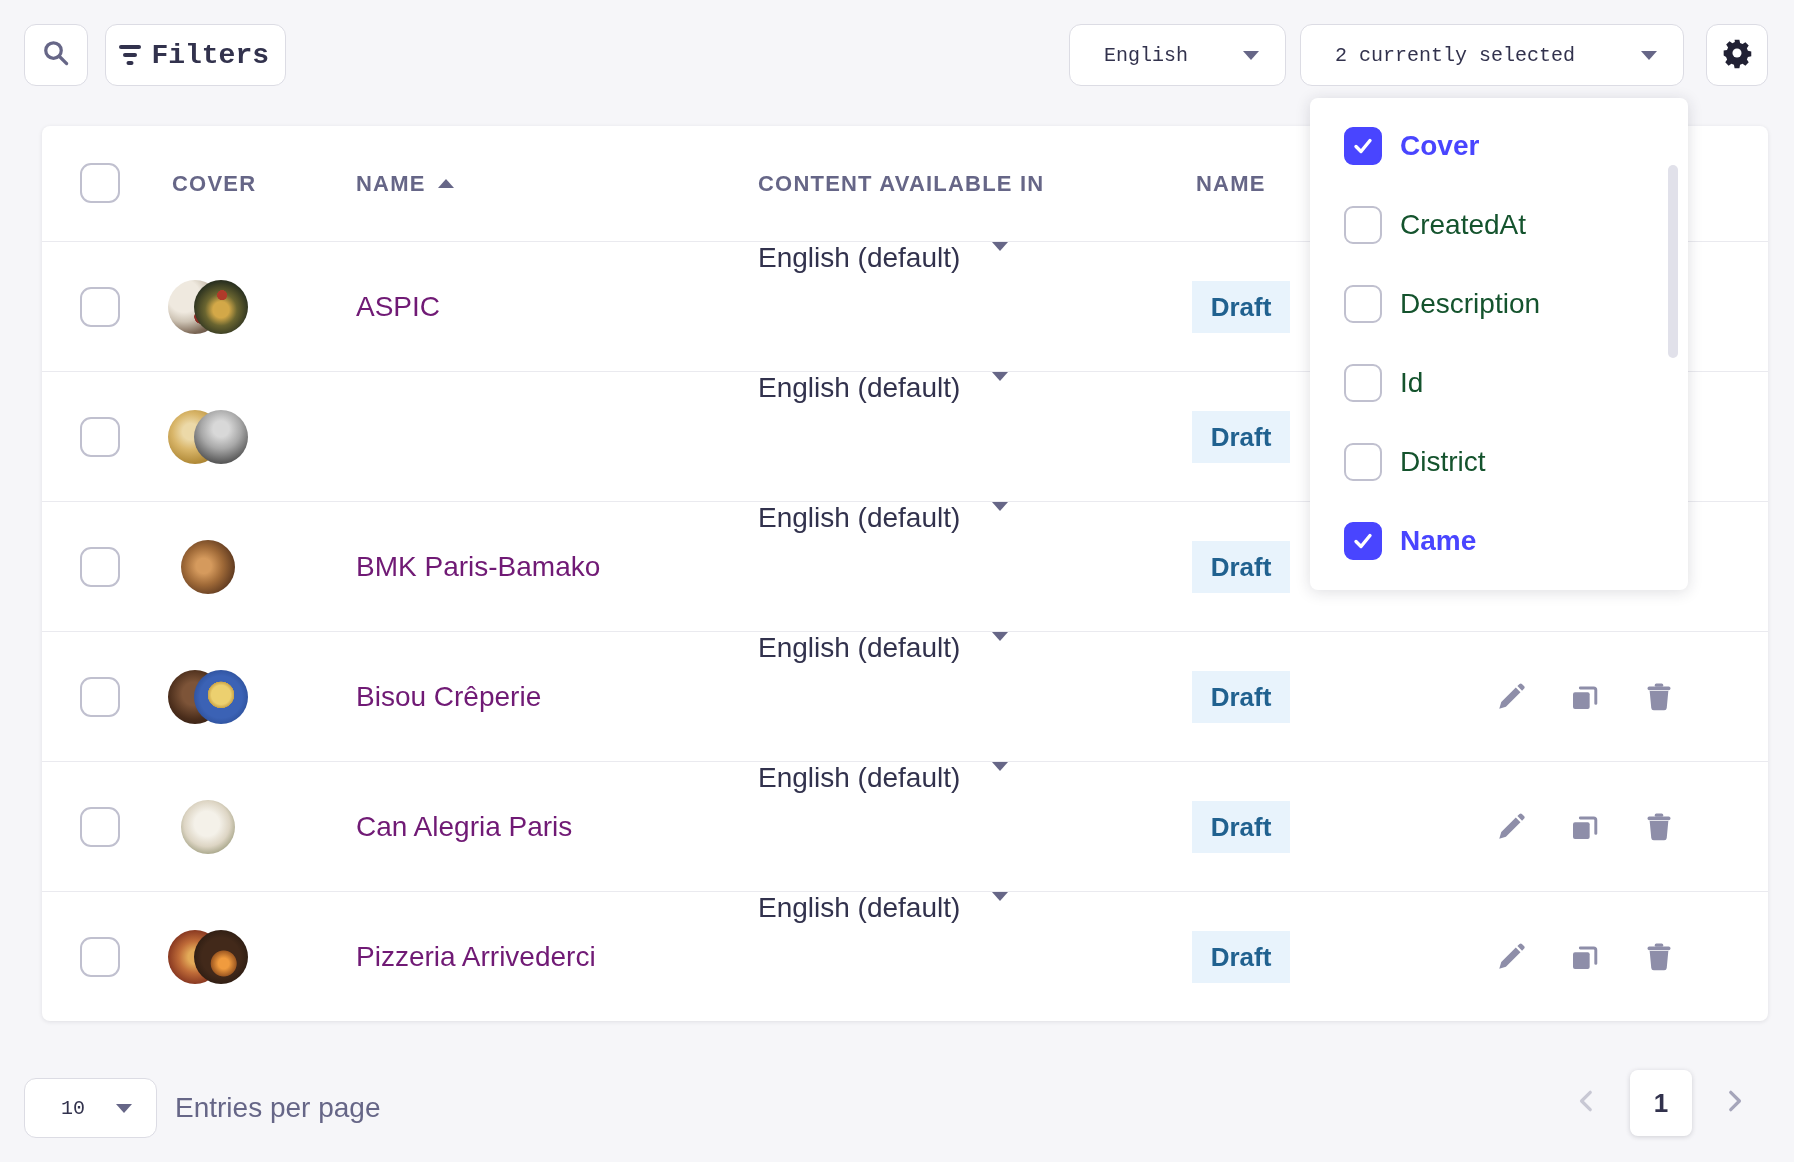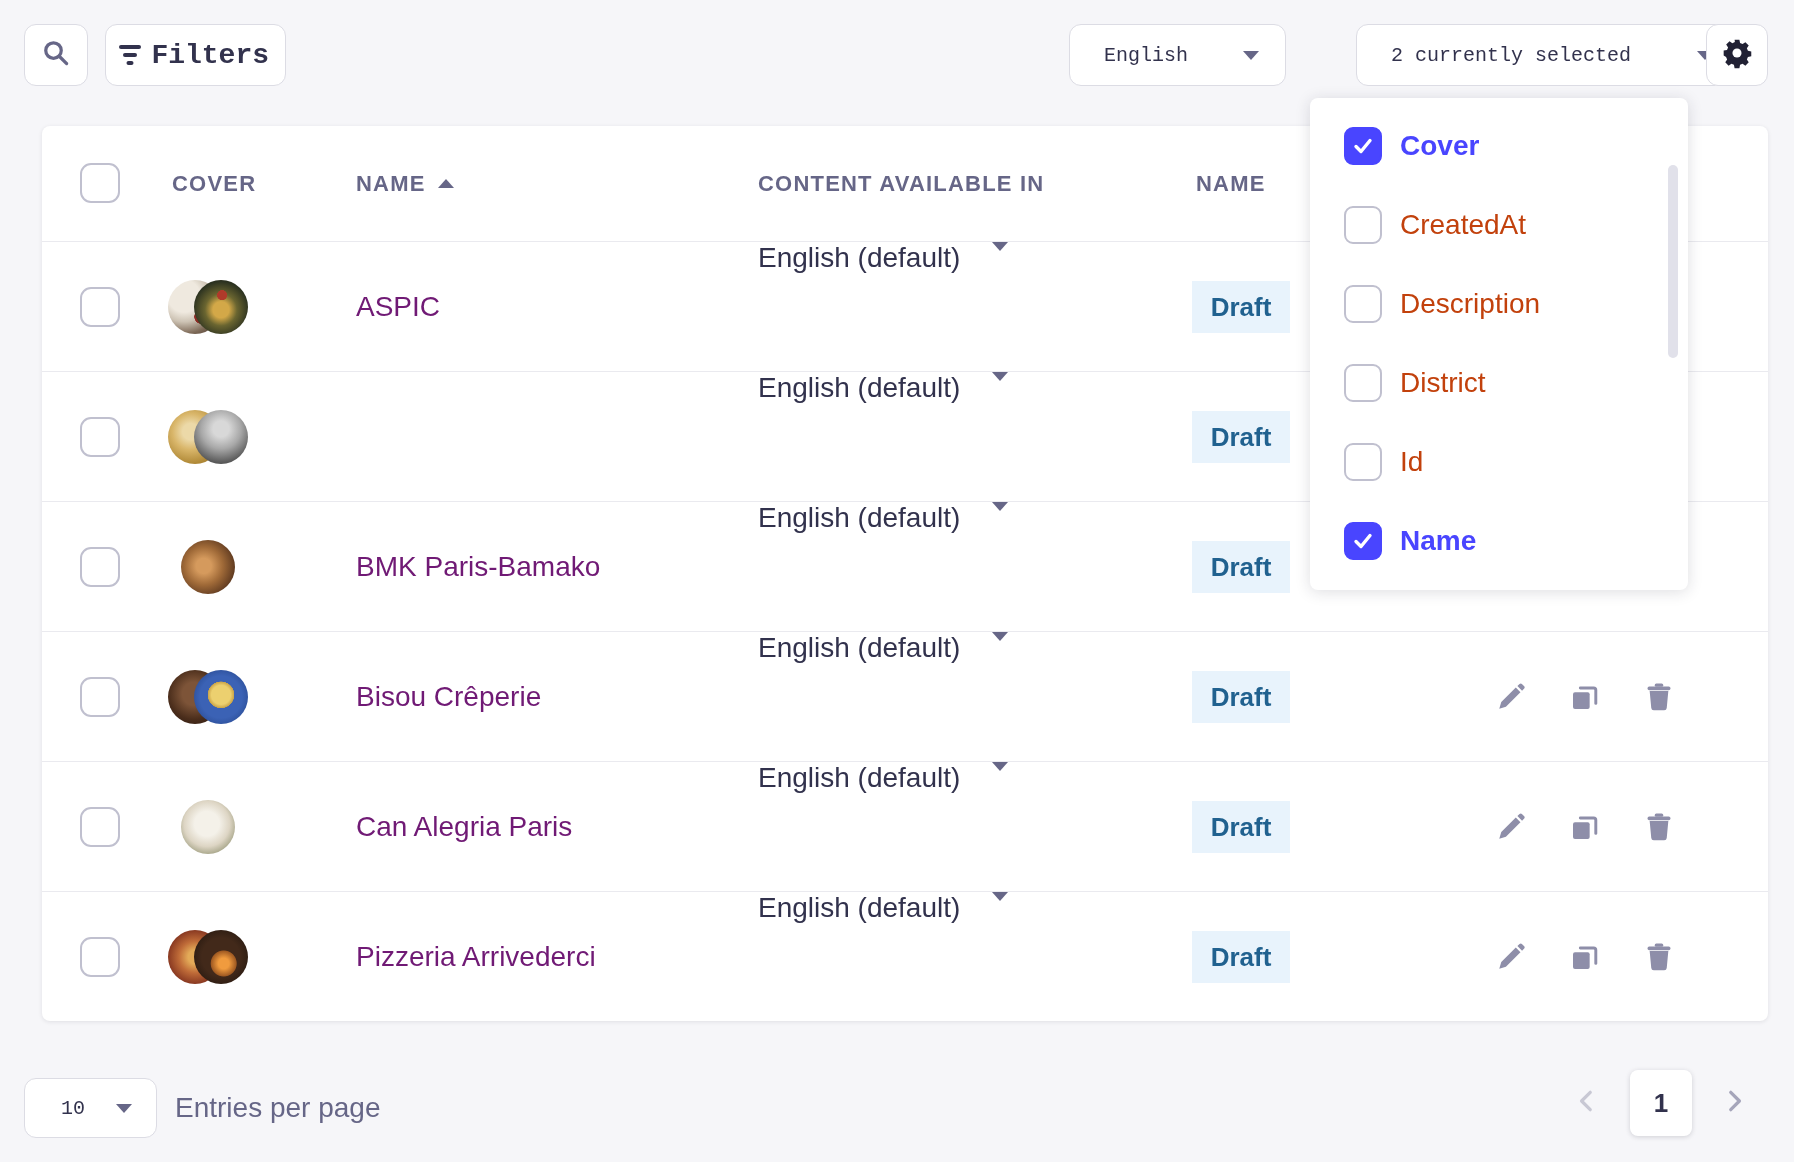--- a/index.html
+++ b/index.html
@@ -20,21 +20,21 @@
   .btn-filters { left:105px; width:181px; padding:0 16px; gap:14px; }
   .btn-filters span { font-size:28px; font-weight:600; color:#32324d; }
   .filter-icon { width:24px; height:20px; position:relative; }
   .filter-icon i { position:absolute; left:50%; transform:translateX(-50%); height:4px; background:#32324d; border-radius:2px; display:block; }
   .filter-icon i:nth-child(1){ top:0; width:22px; }
   .filter-icon i:nth-child(2){ top:8px; width:14px; }
   .filter-icon i:nth-child(3){ top:16px; width:7px; }
   .btn-select { justify-content:space-between; padding:0 26px 0 34px; }
   .btn-select .sel-text { font-size:20px; color:#32324d; }
   .btn-locale { left:1069px; width:217px; }
-  .btn-columns { left:1356px; width:384px;gap:24px; }
+  .btn-columns { left:1300px; width:384px;gap:24px; }
   .btn-settings { left:1706px; width:62px; justify-content:center; }
   .caret-down {
     width:0; height:0; border-left:8px solid transparent;
     border-right:8px solid transparent; border-top:9px solid #666687;
   }
   
   .card {
     position:absolute; left:42px; top:126px; width:1726px; height:895px;
     background:#fff; border-radius:8px;
     box-shadow:0 1px 4px rgba(33,33,52,0.1);
@@ -91,21 +91,21 @@
   }
   .panel-item { height:79px; display:flex; align-items:center; padding-left:34px; gap:18px; cursor:pointer; }
   .panel-item .pbox {
     width:38px; height:38px; border-radius:9px; flex:none;
     border:2px solid #c0c0cf; background:#fff;
     display:flex; align-items:center; justify-content:center;
   }
   .panel-item.checked .pbox { background:#4945ff; border-color:#4945ff; }
   .panel-item .pbox svg { display:none; }
   .panel-item.checked .pbox svg { display:block; }
-  .panel-item .plabel { font-size:28px; color:#c2410c; }
+  .panel-item .plabel { font-size:28px; color:#14532d; }
   .panel-item.checked .plabel { color:#4945ff; font-weight:bold; }
   .panel-scrollbar {
     position:absolute; right:10px; top:67px; width:10px; height:193px;
     background:#e1e1ea; border-radius:5px; cursor:pointer;
   }
   
   .btn-pagesize { top:1078px; left:24px; width:133px; height:60px; padding:0 24px 0 36px; }
   .entries-label { position:absolute; left:175px; top:1078px; height:60px; display:flex; align-items:center; font-size:28px; color:#666687; }
   .pag-prev, .pag-next { position:absolute; top:1089px; width:28px; height:28px; cursor:pointer; display:flex; align-items:center; justify-content:center; }
   .pag-prev { left:1573px; } .pag-next { left:1720px; }
@@ -400,28 +400,28 @@
     <span class="pbox">
       
     </span>
     <span class="plabel">Description</span>
   </div>
 
   <div class="panel-item">
     <span class="pbox">
       
     </span>
+    <span class="plabel">Id</span>
+  </div>
+
+  <div class="panel-item">
+    <span class="pbox">
+      
+    </span>
     <span class="plabel">District</span>
-  </div>
-
-  <div class="panel-item">
-    <span class="pbox">
-      
-    </span>
-    <span class="plabel">Id</span>
   </div>
 
   <div class="panel-item checked">
     <span class="pbox">
       <svg width="24" height="24" viewBox="0 0 24 24" fill="none" stroke="#ffffff" stroke-width="3.4" stroke-linecap="round" stroke-linejoin="round">
         <polyline points="5 12.5 10 17.5 19 6.5"></polyline>
       </svg>
     </span>
     <span class="plabel">Name</span>
   </div>

